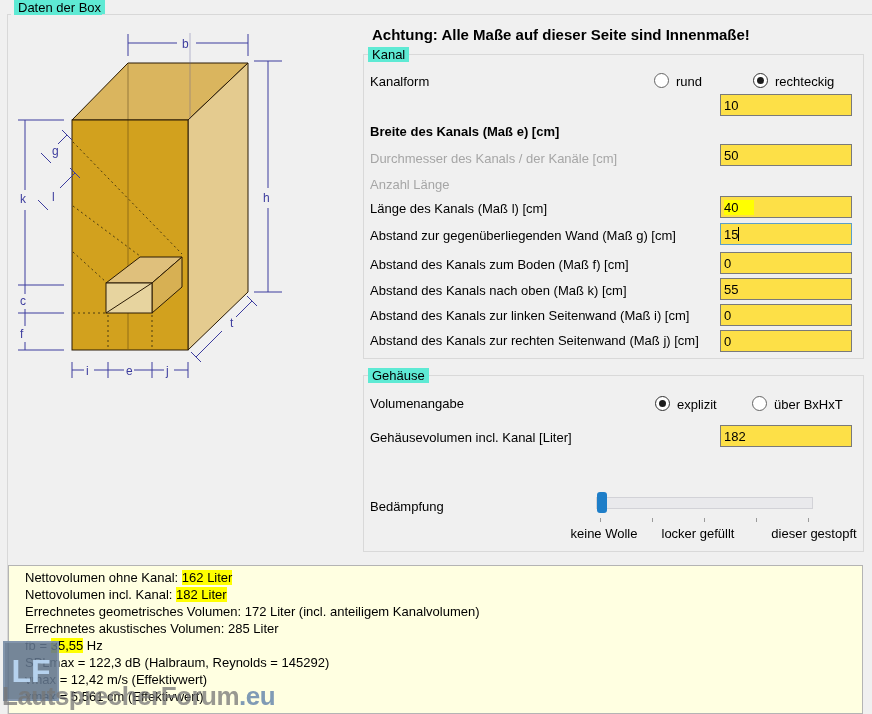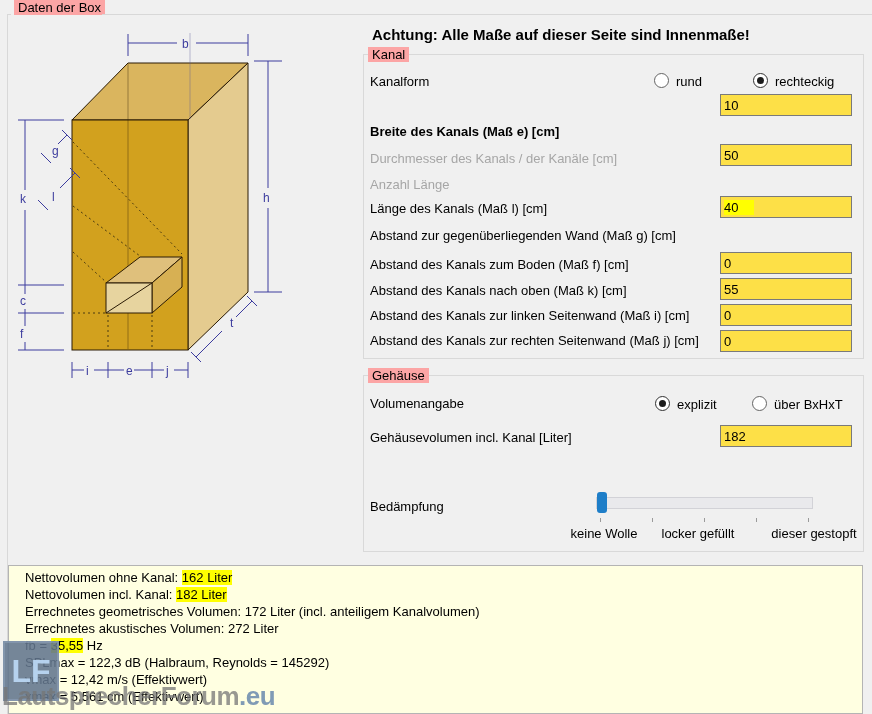--- a/index.html
+++ b/index.html
@@ -7,21 +7,21 @@
     position:relative; width:872px; height:714px; overflow:hidden;
     background:#f0f0f0;
     font-family:"Liberation Sans", sans-serif;
     color:#000;
   }
   .abs{position:absolute;}
   .lbl{position:absolute; font-size:13px; white-space:nowrap; color:#000;}
   .lbl.disabled{color:#a6a6a6;}
   .bold{font-weight:bold;}
   .group-border{position:absolute; border:1px solid #d9d9d9;}
-  .group-label{position:absolute; background:#fca5a5; padding:0 4px; font-size:13px; white-space:nowrap;}
+  .group-label{position:absolute; background:#5eead4; padding:0 4px; font-size:13px; white-space:nowrap;}
   .field{
     position:absolute; left:720px; width:132px; height:22px; box-sizing:border-box;
     background:#fde047; border:1px solid #7a7a7a; font-size:13px; line-height:19px;
     padding:1px 3px; white-space:nowrap; overflow:hidden;
   }
   .field.focused{border-color:#5c9fc7;}
   .hl-field{background:#ffff00; padding-right:16px;}
   .caret{display:inline-block; width:1px; height:14px; background:#000; vertical-align:-2px;}
   .radio{position:absolute; width:15px; height:15px; border-radius:50%;
     background:#fff; border:1px solid #646464; box-sizing:border-box;}
@@ -162,20 +162,21 @@
   <div class="lbl" style="left:370px; top:124px;font-weight:bold;">Breite des Kanals (Maß e) [cm]</div>
   <div class="field" style="top:120px;margin-top:24px;"><span>50</span></div>
 
   <div class="lbl disabled" style="left:370px; top:151px;">Durchmesser des Kanals / der Kanäle [cm]</div>
   <div class="lbl disabled" style="left:370px; top:177px;">Anzahl Länge</div>
 
   <div class="lbl" style="left:370px; top:201px;">Länge des Kanals (Maß l) [cm]</div>
   <div class="field" style="top:196px;"><span class="hl-field">40</span></div>
 
   <div class="lbl" style="left:370px; top:228px;">Abstand zur gegenüberliegenden Wand (Maß g) [cm]</div>
+  <div class="field focused" style="top:223px;"><span>15</span><span class="caret"></span></div>
 
   <div class="lbl" style="left:370px; top:257px;">Abstand des Kanals zum Boden (Maß f) [cm]</div>
   <div class="field" style="top:252px;"><span>0</span></div>
 
   <div class="lbl" style="left:370px; top:283px;">Abstand des Kanals nach oben (Maß k) [cm]</div>
   <div class="field" style="top:278px;"><span>55</span></div>
 
   <div class="lbl" style="left:370px; top:308px;">Abstand des Kanals zur linken Seitenwand (Maß i) [cm]</div>
   <div class="field" style="top:304px;"><span>0</span></div>
 
@@ -205,21 +206,21 @@
   <div class="tick" style="left:756px;"></div>
   <div class="tick" style="left:808px;"></div>
   <div class="scale-lbl" style="left:564px; width:80px;">keine Wolle</div>
   <div class="scale-lbl" style="left:653px; width:90px;">locker gefüllt</div>
   <div class="scale-lbl" style="left:764px; width:100px;">dieser gestopft</div>
 
   <div class="results">
     <div class="rline" style="top:4px;"><span>Nettovolumen ohne Kanal: </span><span class="mark">162 Liter</span><span></span></div>
     <div class="rline" style="top:21px;"><span>Nettovolumen incl. Kanal: </span><span class="mark">182 Liter</span><span></span></div>
     <div class="rline" style="top:38px;"><span>Errechnetes geometrisches Volumen: 172 Liter (incl. anteiligem Kanalvolumen)</span></div>
-    <div class="rline" style="top:55px;"><span>Errechnetes akustisches Volumen: 272 Liter</span></div>
+    <div class="rline" style="top:55px;"><span>Errechnetes akustisches Volumen: 285 Liter</span></div>
     <div class="rline" style="top:72px;"><span>fb = </span><span class="mark">35,55</span><span> Hz</span></div>
     <div class="rline" style="top:89px;"><span>SPLmax = 122,3 dB (Halbraum, Reynolds = 145292)</span></div>
     <div class="rline" style="top:106px;"><span>vmax = 12,42 m/s (Effektivwert)</span></div>
     <div class="rline" style="top:123px;"><span>xmax = 5,561 cm (Effektivwert)</span></div>
   </div>
 
   <div class="logo">
       <span>LF</span>
     </div>
   <div class="watermark"><span>LautsprecherForum</span><span class="suffix">.eu</span></div>

